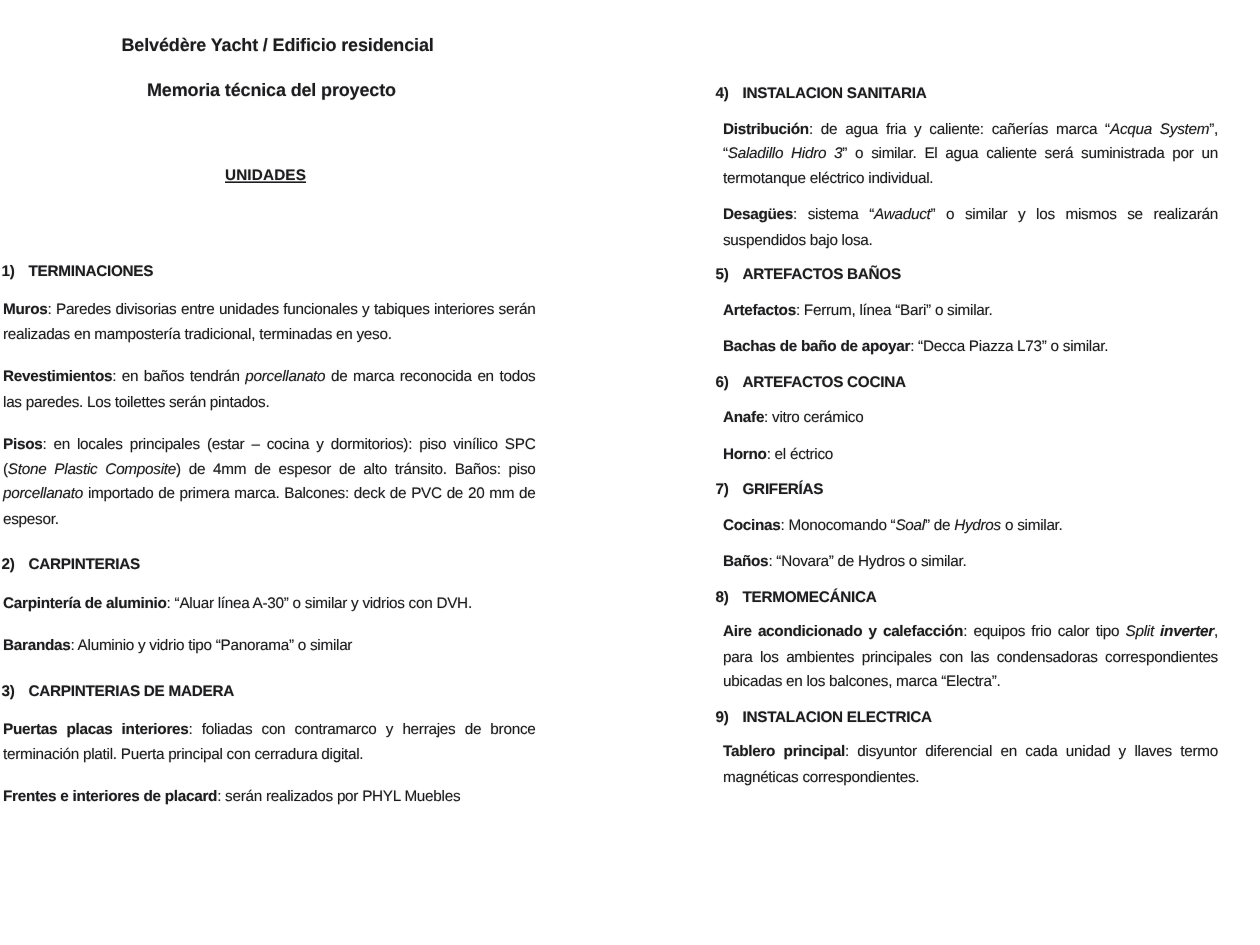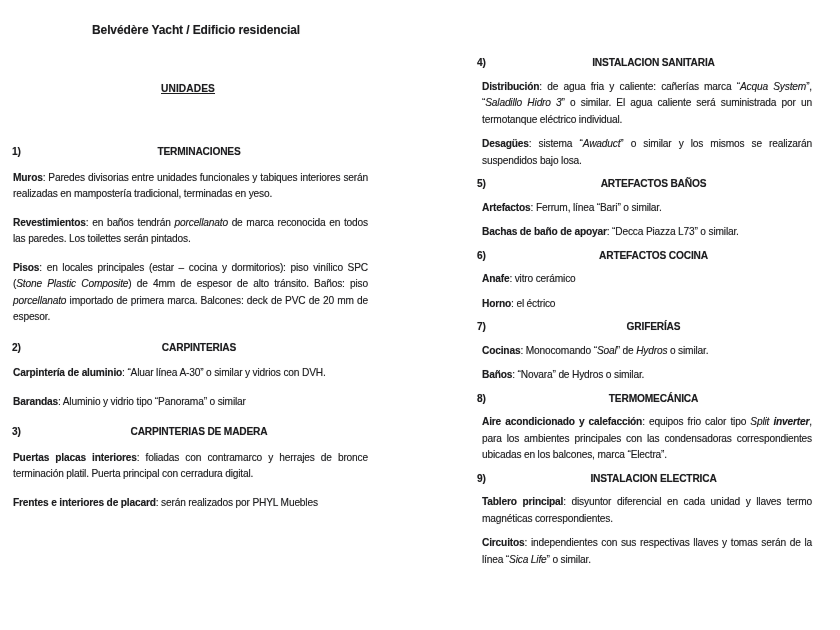--- a/index.html
+++ b/index.html
@@ -9,59 +9,60 @@
     width: 840px;
     height: 630px;
     background: #ffffff;
     overflow: hidden;
     font-family: "Liberation Sans", sans-serif;
     color: #1d1d1f;
     text-shadow: 0 0 0.7px rgba(30,30,30,0.40); 
   }
 
   .col { position: absolute; top: 0; font-size: 10.2px; line-height: 16.5px; letter-spacing: -0.18px; }
-  .col-left  { left: 13px;   width: 355px; }
+  .col-left  { left: 2px;   width: 355px; }
   .col-right { left: 482px; width: 330px; }
 
   
   .doc-title    { margin: 22px 0 0 79px;  font-size: 12px;  font-weight: bold; letter-spacing: -0.1px; }
   .doc-subtitle { margin: 13px 0 0 96px;  font-size: 12px;  font-weight: bold; letter-spacing: -0.1px; }
   .doc-unit     { margin: 42px 0 0 148px; font-weight: bold; text-decoration: underline; letter-spacing: 0.1px; }
 
   .col-left  .sections { margin-top: 47px; }
   .col-right .sections { margin-top: 55px; }
 
   .doc-section { margin: 0; }
   .col-left  .doc-section + .doc-section { margin-top: 14px; }
   .col-right .doc-section + .doc-section { margin-top: 7px; }
 
   .sec-heading { display: flex; margin: 0; font-size: 10.2px; font-weight: bold; line-height: 16.5px; }
   .col-left  .sec-heading { margin: 0 0 9px -1px; }
   .col-right .sec-heading { margin: 0 0 7px -5px; }
   .sec-num   { flex: none; width: 18px; }
-  .sec-title { flex: 1; text-align: center; }
+  .sec-title { flex: 1; }
 
   .para { margin: 0; text-align: justify; }
   .col-left  .para + .para, .col-left  .sec-heading + .para { margin-top: 12px; }
   .col-left  .para + .para { margin-top: 12px; }
   .col-left  .para { margin-top: 12px; }
   .col-left  .sec-heading + .para { margin-top: 0; }
   .col-right .para { margin-top: 8px; }
   .col-right .sec-heading + .para { margin-top: 0; }
 
   .b { font-weight: bold; }
   .i { font-style: italic; }
 </style>
 </head>
 <body>
 
 <div class="page">
 
   <div class="col col-left">
     <div class="doc-title">Belvédère Yacht / Edificio residencial</div>
+    <div class="doc-subtitle">Memoria técnica del proyecto</div>
     <div class="doc-unit">UNIDADES</div>
     <div class="sections">
         <section class="doc-section">
           <h3 class="sec-heading">
             <span class="sec-num">1)</span>
             <span class="sec-title">TERMINACIONES</span>
           </h3>
           <p class="para"><span class="b">Muros</span><span>: Paredes divisorias entre unidades funcionales y tabiques interiores serán realizadas en mampostería tradicional, terminadas en yeso.</span></p>
           <p class="para"><span class="b">Revestimientos</span><span>: en baños tendrán </span><span class="i">porcellanato</span><span> de marca reconocida en todos las paredes. Los toilettes serán pintados.</span></p>
           <p class="para"><span class="b">Pisos</span><span>: en locales principales (estar – cocina y dormitorios): piso vinílico SPC (</span><span class="i">Stone Plastic Composite</span><span>) de 4mm de espesor de alto tránsito.  Baños: piso </span><span class="i">porcellanato</span><span> importado de primera marca. Balcones: deck de PVC de 20 mm de espesor.</span></p>
@@ -125,18 +126,17 @@
             <span class="sec-title">TERMOMECÁNICA</span>
           </h3>
           <p class="para"><span class="b">Aire acondicionado y calefacción</span><span>: equipos frio calor tipo </span><span class="i">Split </span><span class="b i">inverter</span><span>, para los ambientes principales con las condensadoras correspondientes ubicadas en los balcones, marca “Electra”.</span></p>
         </section>
         <section class="doc-section">
           <h3 class="sec-heading">
             <span class="sec-num">9)</span>
             <span class="sec-title">INSTALACION ELECTRICA</span>
           </h3>
           <p class="para"><span class="b">Tablero principal</span><span>: disyuntor diferencial en cada unidad y llaves termo magnéticas correspondientes.</span></p>
-          <p class="para"><span class="b">Circuitos</span><span>: independientes con sus respectivas llaves y tomas serán de la línea “</span><span class="i">Sica Life</span><span>” o similar.</span></p>
         </section>
       </div>
   </div>
 
 </div>
 
 </body></html>

